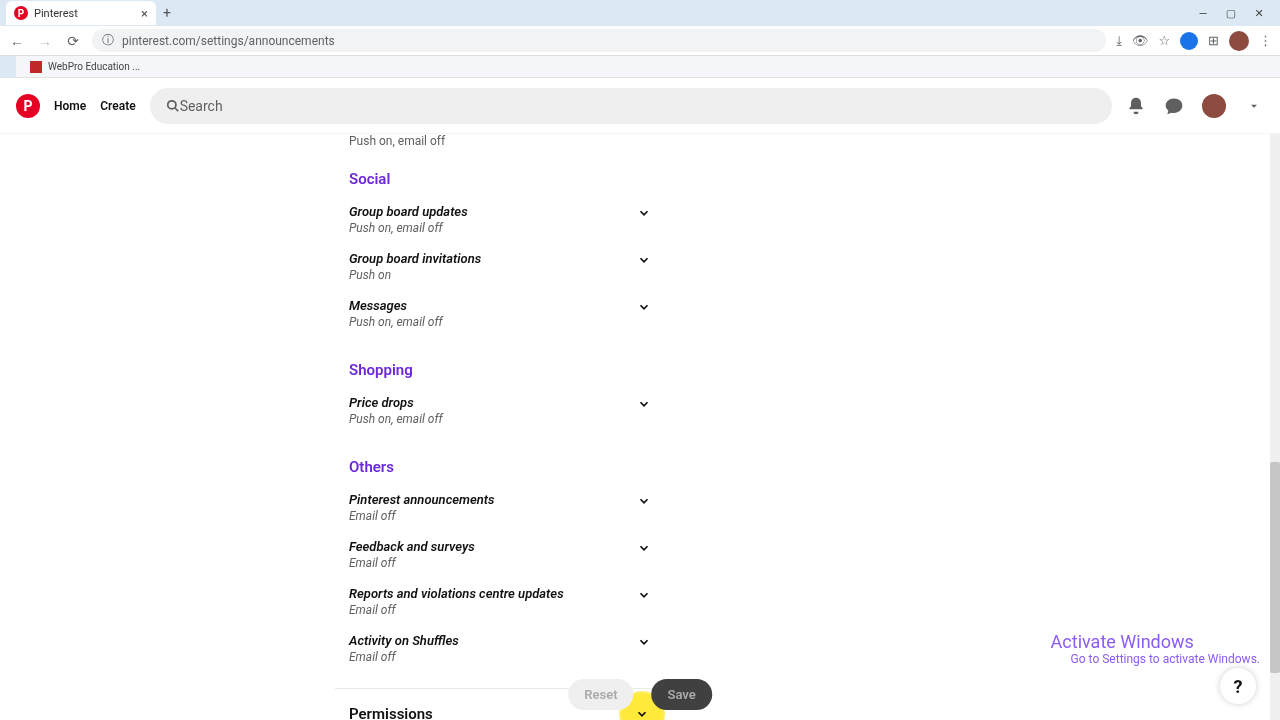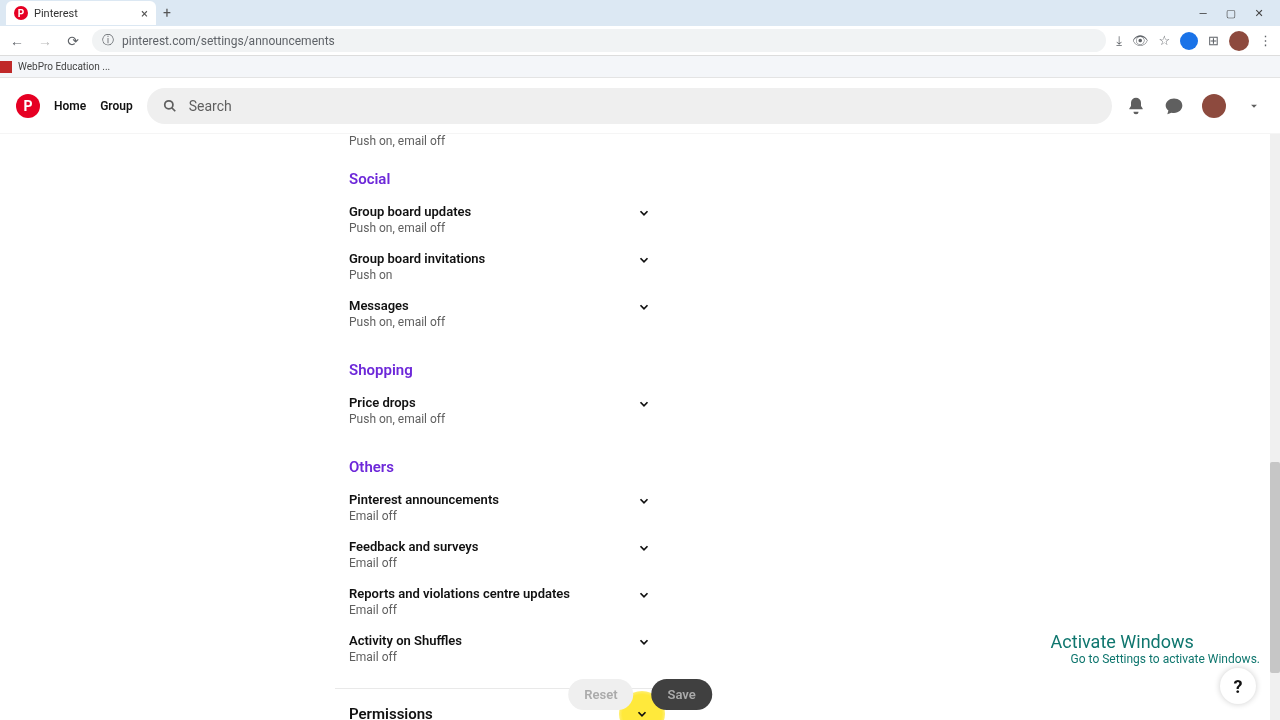--- a/index.html
+++ b/index.html
@@ -16,53 +16,53 @@
 .window-controls span { width:14px; text-align:center; }
 
 .addr-bar { display: flex; align-items: center; background: #fff; height: 30px; padding: 0 8px; gap: 10px; border-bottom: 1px solid #ddd;}
 .nav-ico { width: 18px; height: 18px; display: flex; align-items:center; justify-content:center; color:#5f6368; font-size:14px; }
 .nav-ico.disabled { color: #bbb; }
 .url-box { flex: 1; display: flex; align-items: center; background: #f1f3f4; border-radius: 14px; padding: 3px 10px; gap: 8px; font-size: 12px; color: #5f6368; }
 .right-icons { display: flex; gap: 10px; align-items: center; color: #5f6368; font-size:13px;}
 .avatar-sm { width: 20px; height: 20px; border-radius: 50%; background: #8d4a3e; }
 .ext-icon { width:18px; height:18px; border-radius:50%; background:#1a73e8; }
 
-.bookmark-bar { display: flex; align-items: center; background: #f4f6f9; height: 22px; padding: 0 0; gap: 6px; font-size: 10px; color: #444; border-bottom: 1px solid #e4e4e4;}
+.bookmark-bar { display: flex; align-items: center; background: #f4f6f9; height: 22px; padding: 0 14px; gap: 6px; font-size: 10px; color: #444; border-bottom: 1px solid #e4e4e4; margin-left: 16px;}
 .bm-ico { width: 12px; height: 12px; background: #c02929; }
 
 
 .p-header { display: flex; align-items: center; height: 56px; padding: 8px 16px; gap: 14px; border-bottom: 1px solid rgba(0,0,0,0.04); background:#fff;}
 .p-logo { width: 24px; height: 24px; border-radius: 50%; background: #e60023; color: #fff; display: flex; align-items: center; justify-content: center; font-weight: 700; font-size:14px;}
 .p-nav { font-weight: 600; font-size: 12px; color: #111; cursor: pointer; }
-.p-search { flex: 1; display: flex; align-items: center; background: #efefef; border-radius: 24px; padding: 10px 16px; gap: 12px; color: #5f5f5f; font-size: 14px; }
+.p-search { flex: 1; display: flex; align-items: center; background: #efefef; border-radius: 24px; padding: 10px 16px; gap: 0; color: #5f5f5f; font-size: 14px; }
 .p-icons { display: flex; align-items: center; gap: 18px; color: #5f5f5f; font-size: 18px;}
 .p-avatar { width: 24px; height: 24px; border-radius: 50%; background: #8d4a3e; }
 .p-icon { width:20px; height:20px; display:flex; align-items:center; justify-content:center; }
 
 
 .content-wrap { height: calc(720px - 26px - 30px - 22px - 56px); overflow-y: auto; position: relative; }
 .settings { margin: 0 auto; width: 630px; padding-left: 10px; padding-bottom: 80px; padding-top: 0;}
 .top-trailing { font-size: 12px; color: #5f5f5f; padding-left: 14px; margin-bottom: 14px;}
 .section-h { font-size: 15px; font-weight: 600; color: #6d28d9; margin-top: 22px; margin-bottom: 10px; padding-left: 14px;}
-.row { position: relative; padding: 6px 14px 10px 14px; width: 320px; }
+.row { position: relative; padding: 6px 14px 10px 14px; width: 320px; font-style: italic; }
 .row-title { font-size: 13px; font-weight: 600; color: #111; }
 .row-sub { font-size: 12px; color: #5f5f5f; margin-top: 2px; }
 .row-chevron { position: absolute; right: 4px; top: 8px; color: #111; font-size: 14px; cursor:pointer;}
 .perm-sec { border-top: 1px solid #e9e9e9; margin-top: 14px; padding-top: 16px; padding-left: 14px; position: relative; width: 320px;}
 .perm-title { font-size: 15px; font-weight: 600; color: #111; }
 .perm-chev-highlight { position: absolute; right: -10px; top: 2px; width: 46px; height: 46px; border-radius: 50%; background: radial-gradient(circle, #ffe93b 0%, #ffe93b 60%, rgba(255,233,59,0) 100%); display:flex; align-items:center; justify-content:center; color:#111; font-size:14px; }
 
 
 .footer-btns { position: absolute; bottom: 10px; left: 50%; transform: translateX(-50%); display:flex; gap: 18px; }
 .btn { padding: 8px 16px; border-radius: 20px; font-size: 13px; font-weight: 600; border: none; cursor: pointer; }
 .btn-reset { background: #efefef; color: #aaa; }
 .btn-save { background: #404040; color: #aaa; text-align: center; }
 
 
-.watermark { position: absolute; right: 20px; bottom: 54px; text-align: left; color: #0f766e; pointer-events:none;}
+.watermark { position: absolute; right: 20px; bottom: 54px; text-align: left; color: #8b5cf6; pointer-events:none;}
 .watermark .t1 { font-size: 18px; font-weight: 400;}
 .watermark .t2 { font-size: 12px; margin-left: 20px; }
 
 
 .help-btn { position: absolute; right: 24px; bottom: 16px; width: 36px; height: 36px; border-radius: 50%; background: #fff; box-shadow: 0 0 6px rgba(0,0,0,0.2); display: flex; align-items:center; justify-content:center; font-weight:700; font-size: 18px; color:#111; cursor:pointer;}
 
 
 .fake-scroll { position: absolute; right: 0; top: 0; bottom: 0; width: 10px; background: #f0f0f0;}
 .fake-scroll-thumb { position: absolute; right: 0; width: 10px; top: 56%; height: 36%; background: #c6c6c6; border-radius: 2px;}
 
@@ -107,21 +107,21 @@
 
   <div class="bookmark-bar">
     <span class="bm-ico"></span>
     <span>WebPro Education ...</span>
   </div>
 </div>
 
 <div class="p-header">
   <div class="p-logo">P</div>
   <div class="p-nav">Home</div>
-  <div class="p-nav">Group</div>
+  <div class="p-nav">Create</div>
   <div class="p-search">
     <span>
       <svg width="14" height="14" viewBox="0 0 24 24" fill="none" stroke="#5f5f5f" stroke-width="3">
           <circle cx="10" cy="10" r="7"></circle>
           <line x1="21" y1="21" x2="15" y2="15"></line>
         </svg>
     </span>
     <span>Search</span>
   </div>
   <div class="p-icons">

